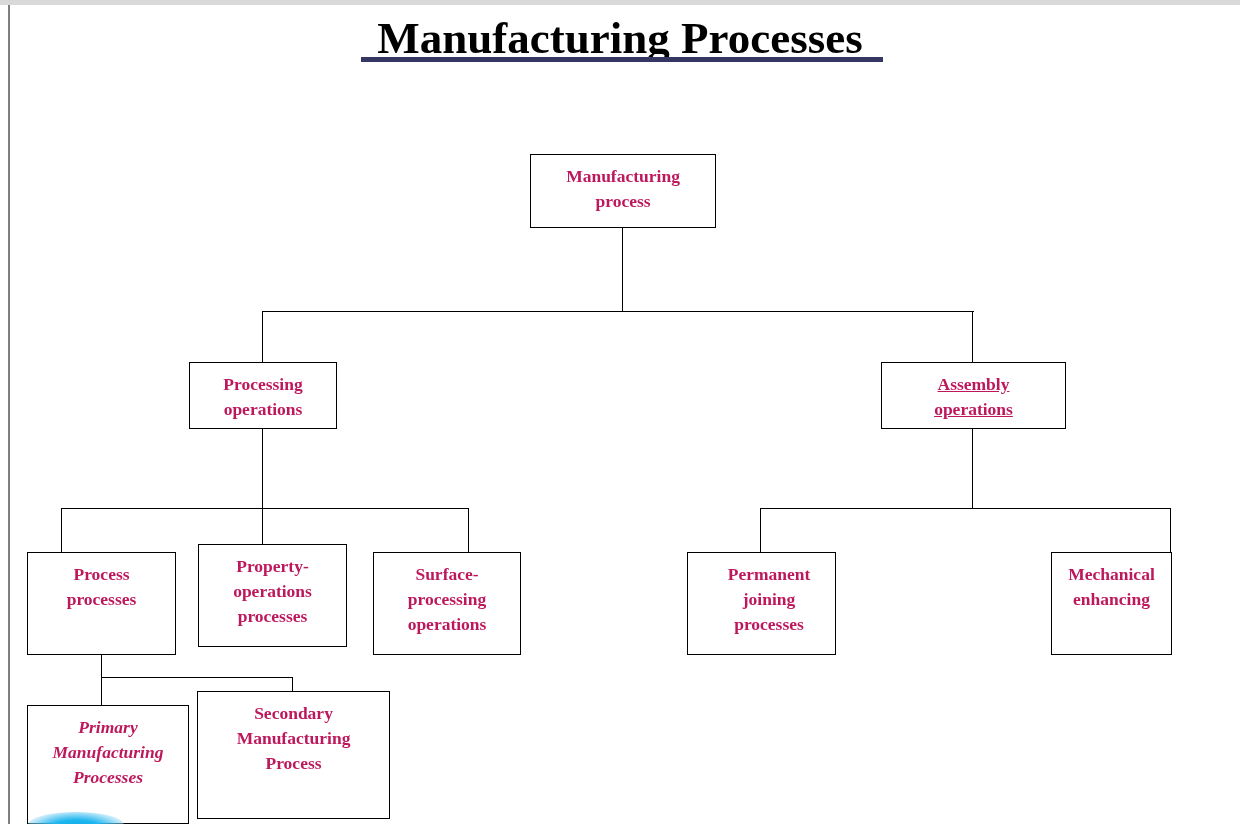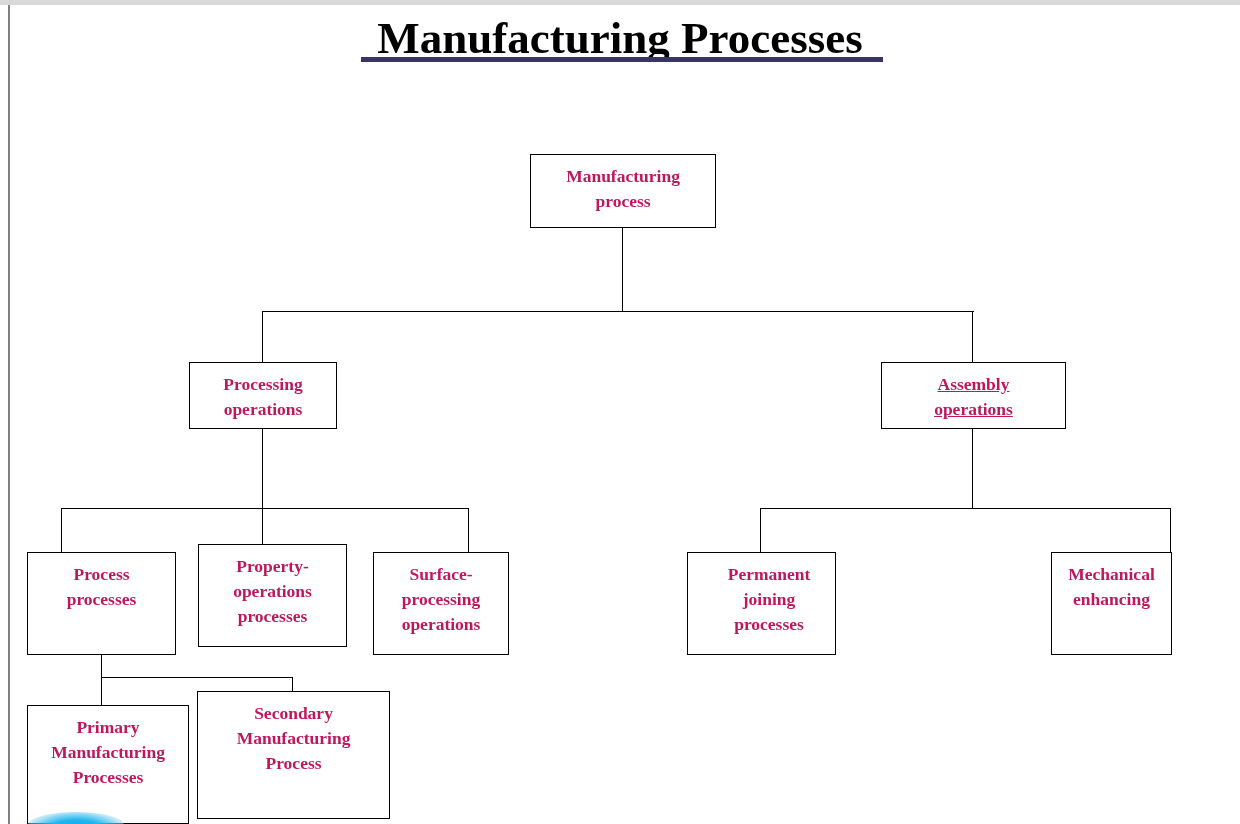--- a/index.html
+++ b/index.html
@@ -156,38 +156,38 @@
     <span>Process</span>
     <span>processes</span>
   </div>
 
   <div class="node" style="left:198px; top:544px; width:149px; height:103px;align-items:flex-end;">
     <span>Property-</span>
     <span>operations</span>
     <span>processes</span>
   </div>
 
-  <div class="node" style="left:373px; top:552px; width:136px; height:103px;">
+  <div class="node" style="left:373px; top:552px; width:148px; height:103px;">
     <span>Surface-</span>
     <span>processing</span>
     <span>operations</span>
   </div>
 
   <div class="node" style="left:687px; top:552px; width:149px; height:103px;padding-left:15px;">
     <span>Permanent</span>
     <span>joining</span>
     <span>processes</span>
   </div>
 
   <div class="node" style="left:1051px; top:552px; width:121px; height:103px;">
     <span>Mechanical</span>
     <span>enhancing</span>
   </div>
 
-  <div class="node" style="left:27px; top:705px; width:162px; height:119px;">
+  <div class="node" style="left:27px; top:705px; width:162px; height:119px;font-style:italic;">
     <span>Primary</span>
     <span>Manufacturing</span>
     <span>Processes</span>
   </div>
 
   <div class="node" style="left:197px; top:691px; width:193px; height:128px;">
     <span>Secondary</span>
     <span>Manufacturing</span>
     <span>Process</span>
   </div>

